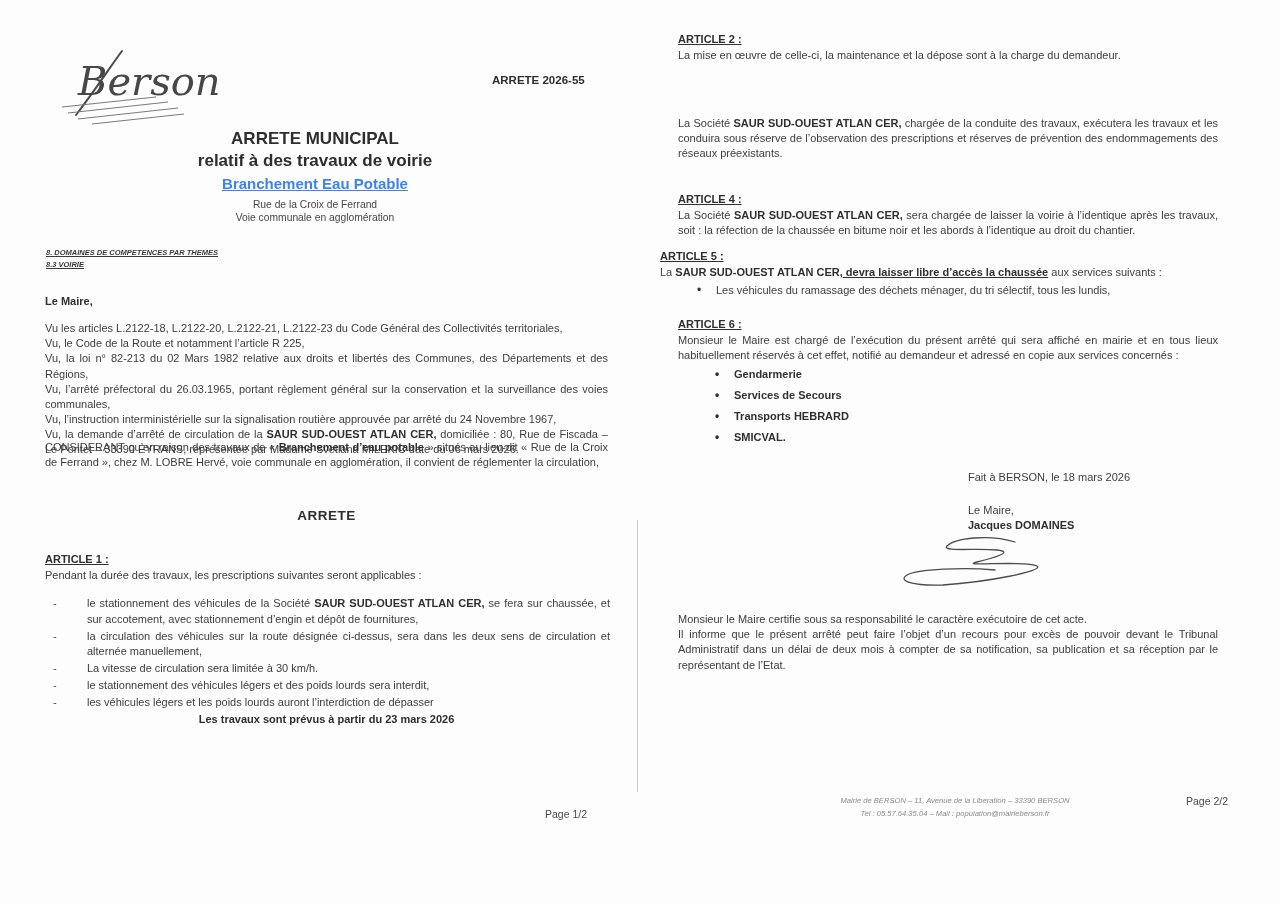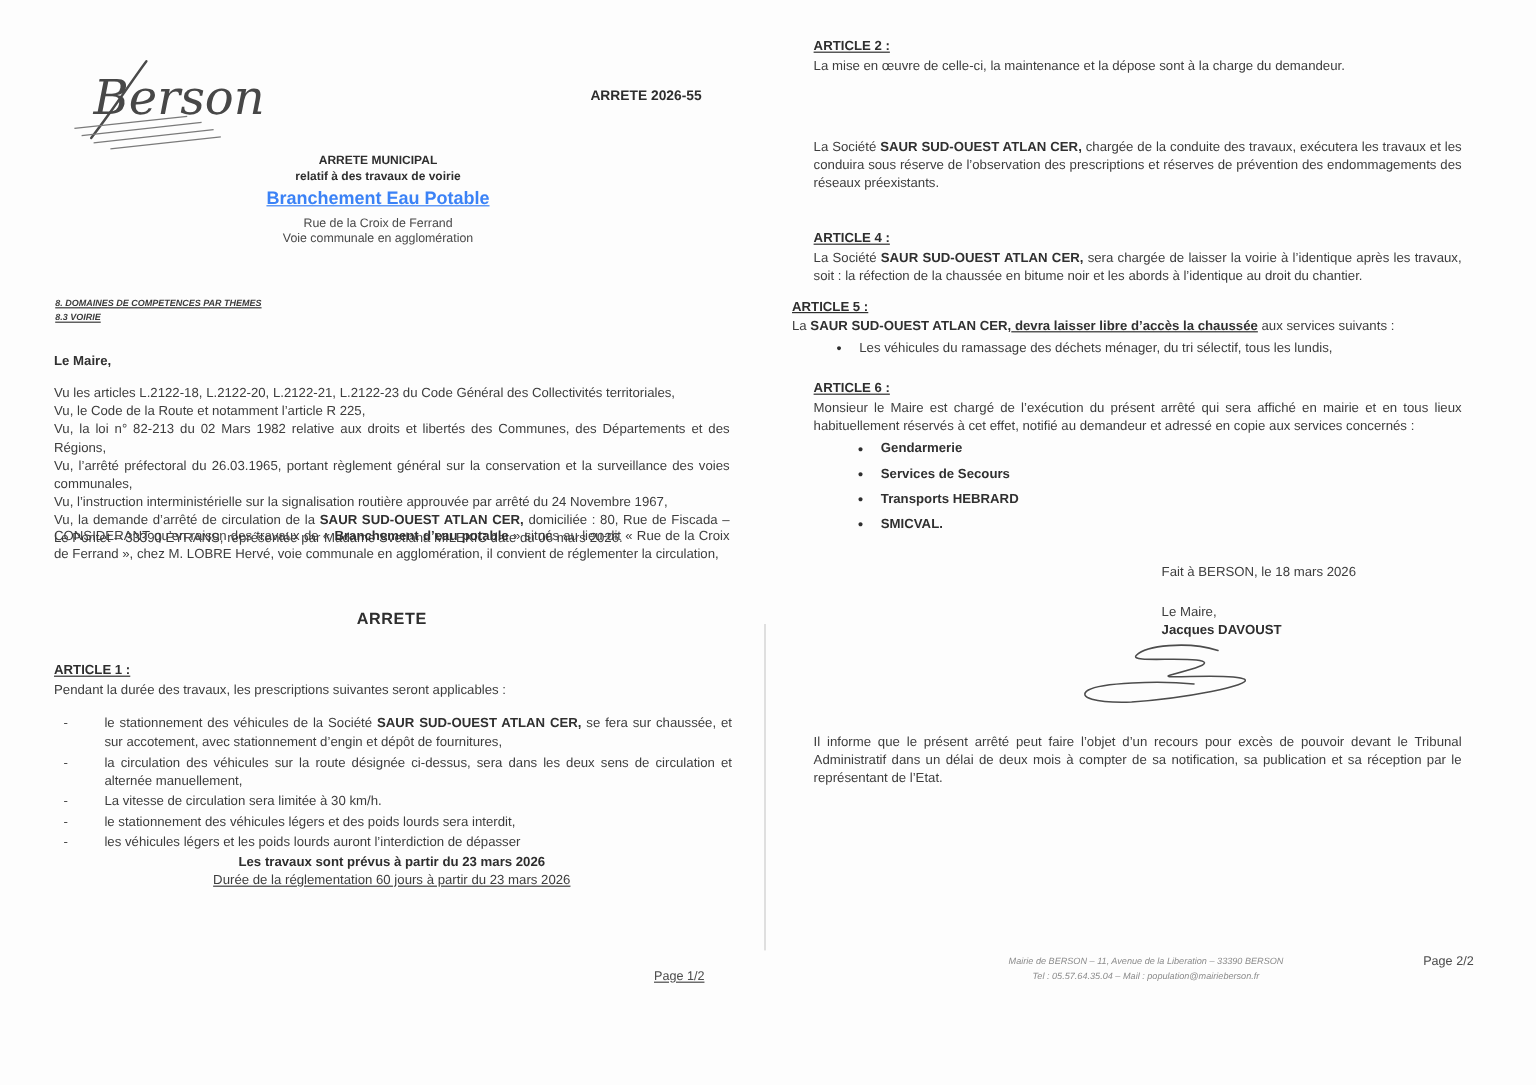--- a/index.html
+++ b/index.html
@@ -11,21 +11,21 @@
   }
   .abs { position:absolute; }
   p { margin:0; }
   .just { text-align:justify; }
   .b { font-weight:bold; color:#303030; }
   .u { text-decoration:underline; }
   .center { text-align:center; }
 
   
   .ref { font-weight:bold; font-size:11.5px; color:#2e2e2e; }
-  .title1 { font-weight:bold; font-size:10px; color:#2e2e2e; line-height:1.3; }
+  .title1 { font-weight:bold; font-size:17px; color:#2e2e2e; line-height:1.3; }
   .title3 { font-weight:bold; font-size:15px; text-decoration:underline; color:#3b82f6; margin-top:2px; }
   .subtitle { font-size:10.3px; line-height:1.3; color:#474747; }
   .classif { font-size:7.5px; font-style:italic; font-weight:bold; color:#3a3a3a; line-height:1.6; }
   .classif div { text-decoration:underline; }
 
   .artlabel { font-weight:bold; color:#2e2e2e; text-decoration:underline; margin-bottom:1px; }
   .arrete-h { font-weight:bold; font-size:13.5px; letter-spacing:0.5px; color:#2e2e2e; }
 
   
   ul.dash-list { list-style:none; margin:13px 0 0 0; padding:0; }
@@ -99,24 +99,23 @@
     <li><span>le stationnement des véhicules de la Société </span><span class="b">SAUR SUD-OUEST ATLAN CER,</span><span> se fera sur chaussée, et sur accotement, avec stationnement d’engin et dépôt de fournitures,</span></li>
     <li>la circulation des véhicules sur la route désignée ci-dessus, sera dans les deux sens de circulation et alternée manuellement,</li>
     <li>La vitesse de circulation sera limitée à 30 km/h.</li>
     <li>le stationnement des véhicules légers et des poids lourds sera interdit,</li>
     <li>les véhicules légers et les poids lourds auront l’interdiction de dépasser</li>
   </ul>
 </div>
 
 <div class="abs center" style="left:45px; top:712px; width:563px;">
   <div class="works1">Les travaux sont prévus à partir du 23 mars 2026</div>
-  <div class="works2">Durée de la réglementation 60 jours à partir du 23 mars 2026</div>
 </div>
 
-<div class="abs pagenum" style="left:545px; top:807px;text-decoration:underline;">Page 1/2</div>
+<div class="abs pagenum" style="left:545px; top:807px;">Page 1/2</div>
 
 <div class="abs fold-line" style="left:637px; top:520px; height:272px;"></div>
 
 <div class="abs" style="left:678px; top:32px; width:540px;">
   <div class="artlabel">ARTICLE 2 :</div>
   <p>La mise en œuvre de celle-ci, la maintenance et la dépose sont à la charge du demandeur.</p>
 </div>
 
 <div class="abs" style="left:678px; top:116px; width:540px;">
   <p class="just"><span>La Société </span><span class="b">SAUR SUD-OUEST ATLAN CER,</span><span> chargée de la conduite des travaux, exécutera les travaux et les conduira sous réserve de l’observation des prescriptions et réserves de prévention des endommagements des réseaux préexistants.</span></p>
@@ -143,30 +142,31 @@
     <li>Services de Secours</li>
     <li>Transports HEBRARD</li>
     <li>SMICVAL.</li>
   </ul>
 </div>
 
 <div class="abs" style="left:968px; top:470px;">Fait à BERSON, le 18 mars 2026</div>
 
 <div class="abs" style="left:968px; top:503px;">
   <div>Le Maire,</div>
-  <div class="sig-name">Jacques DAVOUST</div>
+  <div class="sig-name">Jacques DOMAINES</div>
 </div>
 
 <div class="abs" style="left:893px; top:528px;">
   <svg width="210" height="70" viewBox="0 0 210 70">
     <path d="M122 14 C96 6 62 10 54 18 C48 24 84 20 104 22 C122 24 100 30 84 34 C64 39 134 32 144 38 C152 43 94 54 50 57 C20 58 4 53 14 47 C24 41 72 39 102 42" fill="none" stroke="#4c4c4c" stroke-width="1.3" stroke-linecap="round"></path>
   </svg>
 </div>
 
 <div class="abs just" style="left:678px; top:612px; width:540px;">
+  <p>Monsieur le Maire certifie sous sa responsabilité le caractère exécutoire de cet acte.</p>
   <p><span>Il informe que le présent arrêté peut faire l’objet d’un recours pour excès de pouvoir devant le Tribunal Administratif dans un délai de deux mois à compter de sa notification, sa publication et sa réception par le représentant de l’Etat.</span></p>
 </div>
 
 <div class="abs footer" style="left:790px; top:795px; width:330px;">
   <div>Mairie de BERSON – 11, Avenue de la Liberation – 33390 BERSON</div>
   <div>Tel : 05.57.64.35.04 – Mail : population@mairieberson.fr</div>
 </div>
 
 <div class="abs pagenum" style="left:1186px; top:794px;">Page 2/2</div>
 

